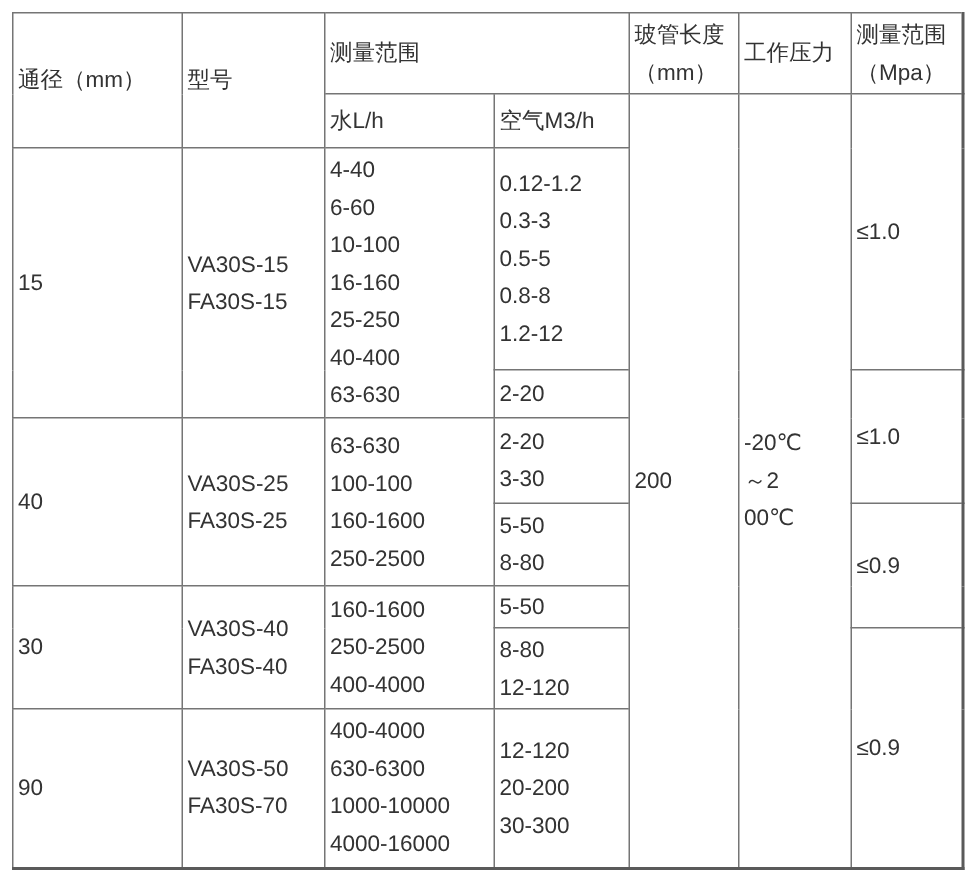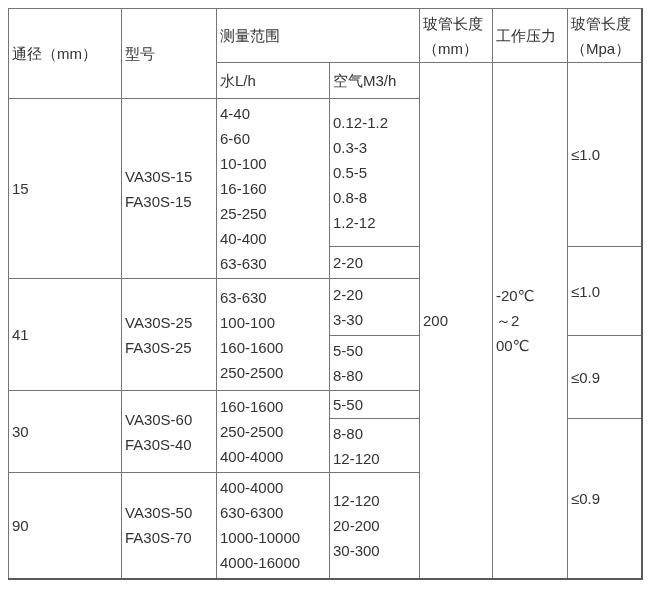--- a/index.html
+++ b/index.html
@@ -46,21 +46,21 @@
       <col style="width:74px">
     </colgroup>
 
     <tbody>
         <tr class="rh1">
       <td rowspan="2">通径（mm）</td>
       <td rowspan="2">型号</td>
       <td colspan="2">测量范围</td>
       <td>玻管长度（mm）</td>
       <td>工作压力</td>
-      <td>玻管长度（Mpa）</td>
+      <td>测量范围（Mpa）</td>
     </tr>
 
     <tr class="rh2">
       <td>水L/h</td>
       <td>空气M3/h</td>
       <td rowspan="8">200</td>
       <td rowspan="8">-20℃
 ～2
 00℃</td>
       <td rowspan="2">≤1.0</td>
@@ -83,40 +83,40 @@
 0.8-8
 1.2-12</td>
     </tr>
 
     <tr class="rb2">
       <td>2-20</td>
       <td rowspan="2">≤1.0</td>
     </tr>
 
     <tr class="rb3">
-      <td rowspan="2">41</td>
+      <td rowspan="2">40</td>
       <td rowspan="2">VA30S-25
 FA30S-25</td>
       <td rowspan="2">63-630
 100-100
 160-1600
 250-2500</td>
       <td>2-20
 3-30</td>
     </tr>
 
     <tr class="rb4">
       <td>5-50
 8-80</td>
       <td rowspan="2">≤0.9</td>
     </tr>
 
     <tr class="rb5">
       <td rowspan="2">30</td>
-      <td rowspan="2">VA30S-60
+      <td rowspan="2">VA30S-40
 FA30S-40</td>
       <td rowspan="2">160-1600
 250-2500
 400-4000</td>
       <td>5-50</td>
     </tr>
 
     <tr class="rb6">
       <td>8-80
 12-120</td>

